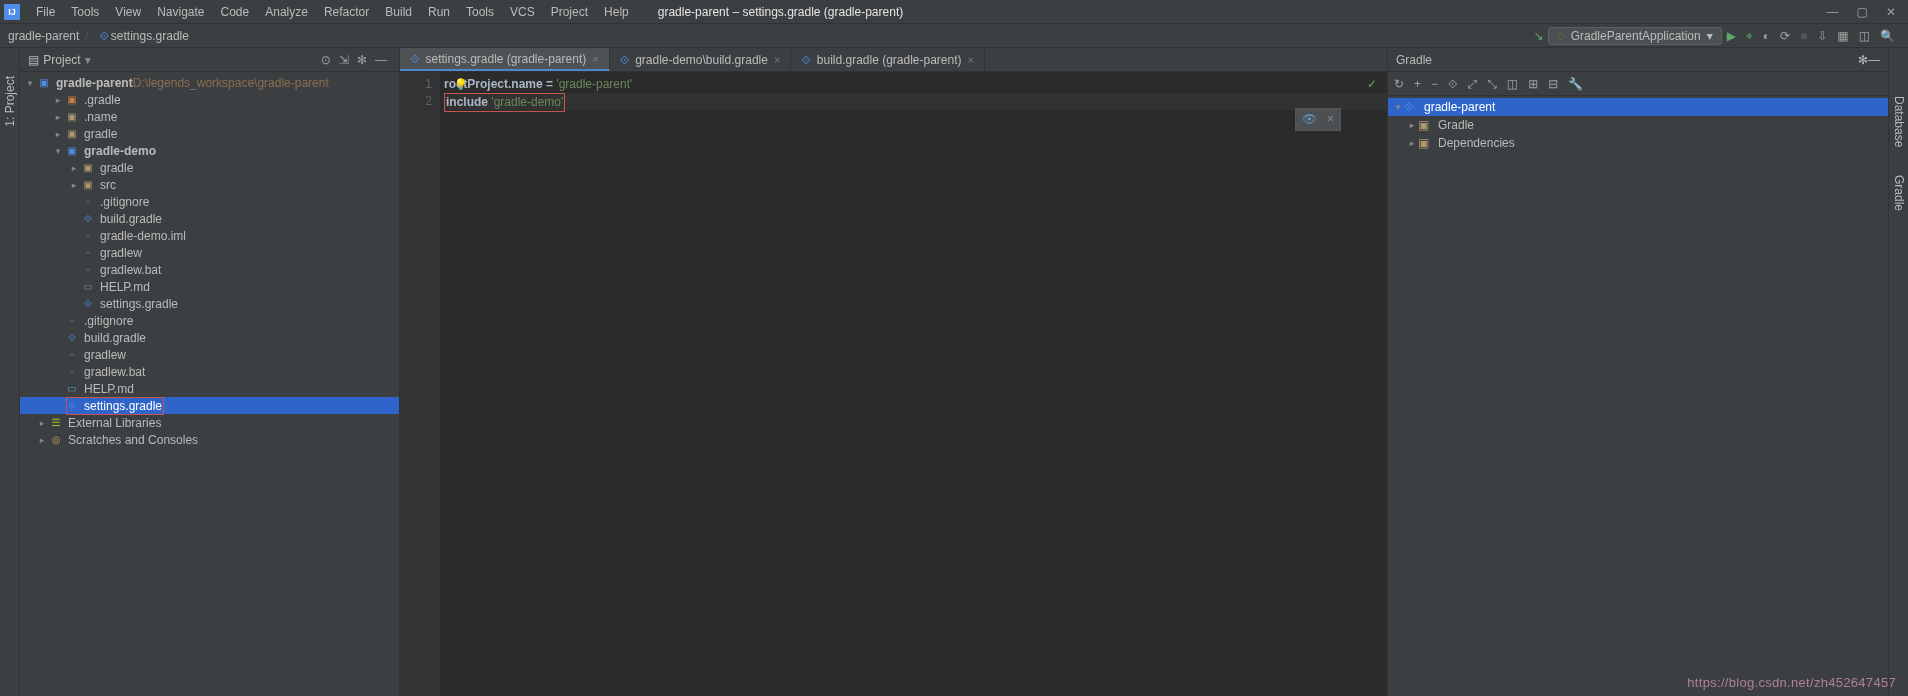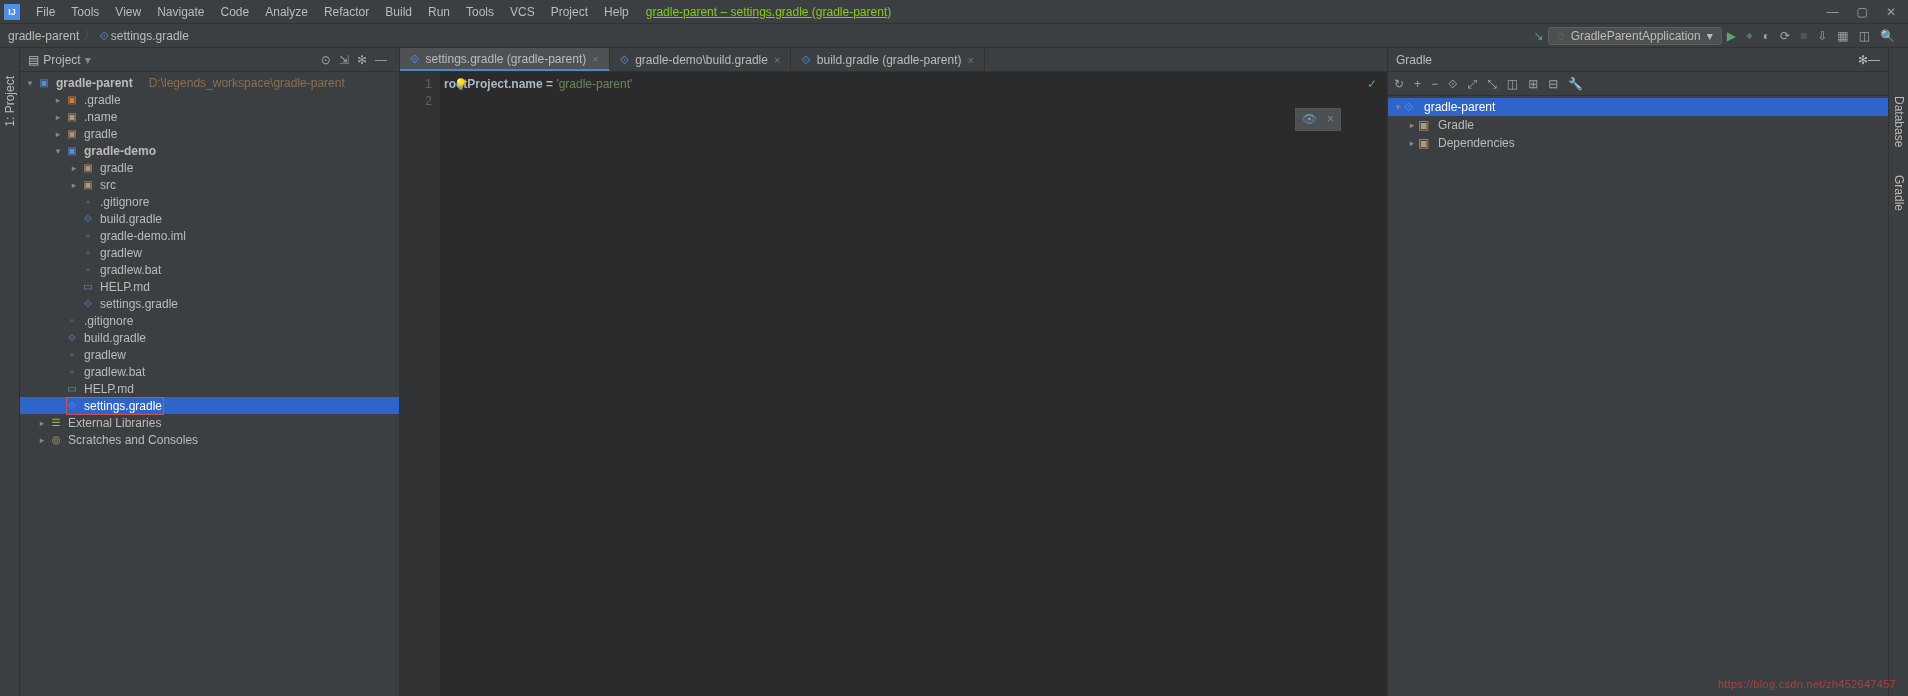--- a/index.html
+++ b/index.html
@@ -2,21 +2,21 @@
 <html><head>
 <meta charset="utf-8">
 <style>
 * { margin: 0; padding: 0; box-sizing: border-box; font-family: "Segoe UI", Arial, sans-serif; font-size: 12px; }
 body { background: #2b2b2b; color: #bbbbbb; overflow: hidden; width: 1908px; height: 696px; position: relative; }
 
 
 .titlebar { height: 24px; background: #3c3f41; display: flex; align-items: center; padding: 0 4px; border-bottom: 1px solid #323232; }
 .titlebar .logo { width: 16px; height: 16px; background: #4e8ee8; margin-right: 8px; display:flex;align-items:center;justify-content:center;font-size:9px;color:#fff;font-weight:bold;}
 .titlebar .menu-item { padding: 0 8px; color: #bbbbbb; cursor: pointer; }
-.titlebar .title-text { margin-left: 9px; color: #84cc16; flex:1;text-decoration:underline; }
+.titlebar .title-text { margin-left: 21px; color: #e5e5e5; flex:1; }
 .titlebar .win-controls { display: flex; gap: 18px; margin-right: 8px; color:#a0a0a0;}
 .titlebar .win-controls span{cursor:pointer;}
 
 
 .navbar { height: 24px; background: #3c3f41; display: flex; align-items: center; padding: 0 8px; border-bottom: 1px solid #323232; }
 .navbar .crumb { color: #bbbbbb; }
 .navbar .sep { color: #666; margin: 0 4px; }
 .navbar .file-icon { color: #4e8ee8; margin-right: 2px; }
 .navbar .spacer{flex:1;}
 .navbar .run-config { background: #4c5052; border:1px solid #5e6060; padding: 1px 8px; border-radius:3px; display:flex;align-items:center;gap:6px;color:#bbbbbb;}
@@ -42,21 +42,21 @@
 .tree { flex:1; overflow-y:auto; padding:2px 0; }
 .tree-row { display:flex; align-items:center; height:17px; padding-left: 4px; cursor:pointer; white-space:nowrap;}
 .tree-row.selected{background:#2f65ca; color:#fff;}
 .tree-row .arrow{width:12px;text-align:center;color:#888;font-size:9px;}
 .tree-row .arrow.down::before{content:"▾";}
 .tree-row .arrow.right::before{content:"▸";}
 .tree-row .arrow.none{visibility:hidden;}
 .tree-row .icon{width:16px;height:14px;margin-right:4px;display:inline-flex;align-items:center;justify-content:center;font-size:10px;}
 .tree-row .label{color:#bbbbbb;}
 .tree-row.selected .label{color:#fff;}
-.tree-row .path-hint{color:#8c6e4e;margin-left:16px;}
+.tree-row .path-hint{color:#8c6e4e;margin-left:0;}
 .tree-row .bold{font-weight:bold;}
 .tree-row.hl-red{position:relative;}
 .tree-row.hl-red::after{content:"";position:absolute;left:46px;top:0;width:96px;height:16px;border:1px solid #c75450;pointer-events:none;}
 
 .indent-1{padding-left:16px;} .indent-2{padding-left:32px;} .indent-3{padding-left:48px;}
 
 .ico-folder{color:#b0986e;}
 .ico-folder-orange{color:#c97f3e;}
 .ico-module{color:#4e8ee8;}
 .ico-gradle{color:#4e8ee8;}
@@ -90,21 +90,21 @@
 .rp-header{height:24px;display:flex;align-items:center;padding:0 8px;border-bottom:1px solid #323232;}
 .rp-header .title{flex:1;}
 .rp-toolbar{height:24px;display:flex;align-items:center;padding:0 6px;gap:10px;border-bottom:1px solid #323232;color:#a0a0a0;}
 .rp-toolbar span{cursor:pointer;}
 .rp-tree{flex:1;padding:2px 0;}
 .rp-row{display:flex;align-items:center;height:18px;padding-left:4px;cursor:pointer;}
 .rp-row.selected{background:#2f65ca;color:#fff;}
 .rp-row .arrow{width:12px;text-align:center;color:#888;font-size:9px;}
 .rp-row .icon{width:16px;margin-right:4px;color:#4e8ee8;}
 
-.watermark{position:absolute;bottom:6px;right:12px;color:#ef4444;font-size:11px;opacity:.6;letter-spacing:.3px;}
+.watermark{position:absolute;bottom:6px;right:12px;color:#f9a8d4;font-size:13px;opacity:.6;letter-spacing:.3px;}
 </style>
 </head>
 <body>
 
 <div class="titlebar">
   <div class="logo">IJ</div>
   <span class="menu-item">File</span>
   <span class="menu-item">Tools</span>
   <span class="menu-item">View</span>
   <span class="menu-item">Navigate</span>
@@ -302,20 +302,21 @@
       </div>
     </div>
     <div class="editor-body">
       <div class="gutter-col">
         <div>1</div>
         <div>2</div>
       </div>
       <div class="code-col">
         <span class="bulb">💡</span>
         <div class="code-line"><span class="kw">rootProject.name = </span><span class="str">'gradle-parent'</span></div>
+        <div class="code-line line-current"><span class="hl-box"><span class="kw">include </span><span class="str">'gradle-demo'</span></span></div>
         <span class="check-icon">✓</span>
         <div class="floating-indicator">
           <span style="color:#6897bb;">👁</span>
           <span class="x">×</span>
         </div>
       </div>
     </div>
   </div>
 
   <div class="right-panel">

